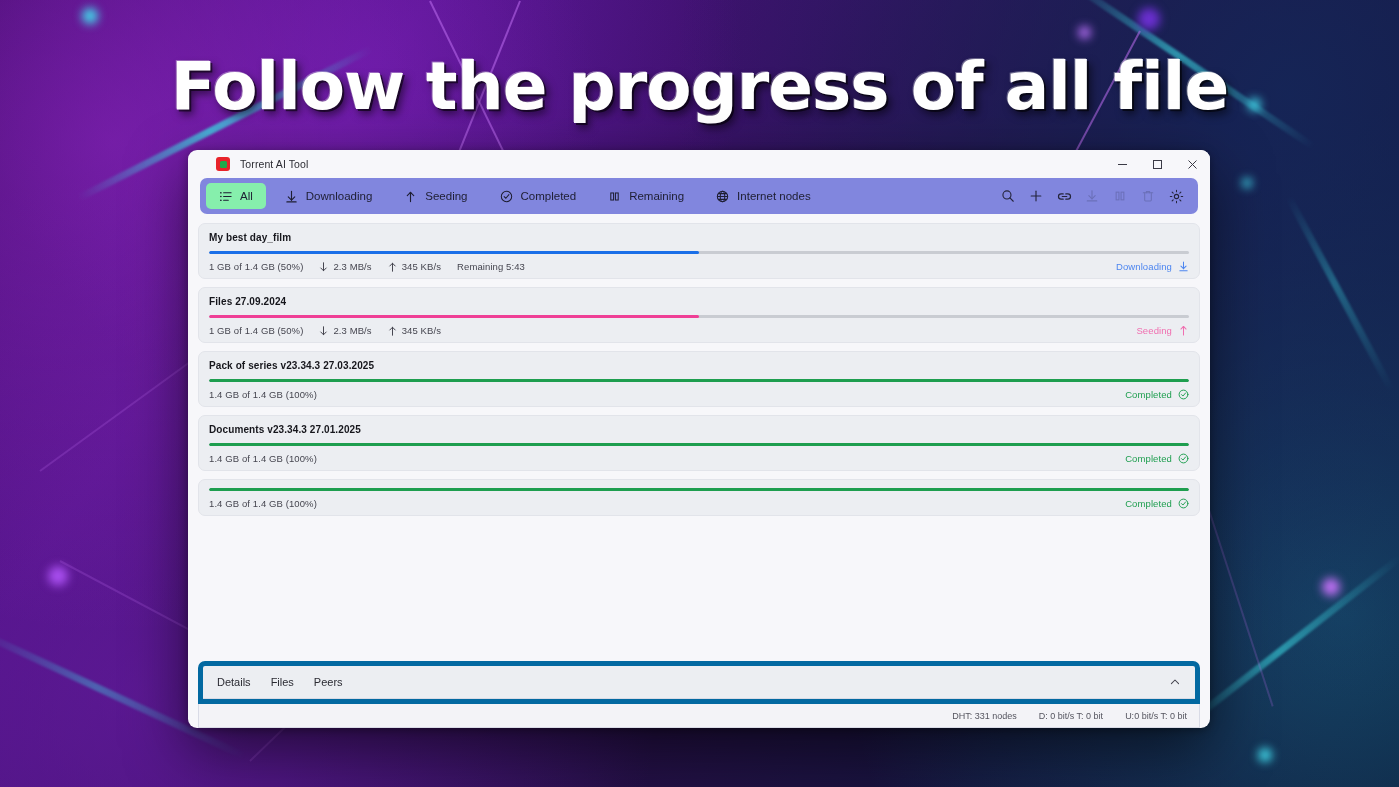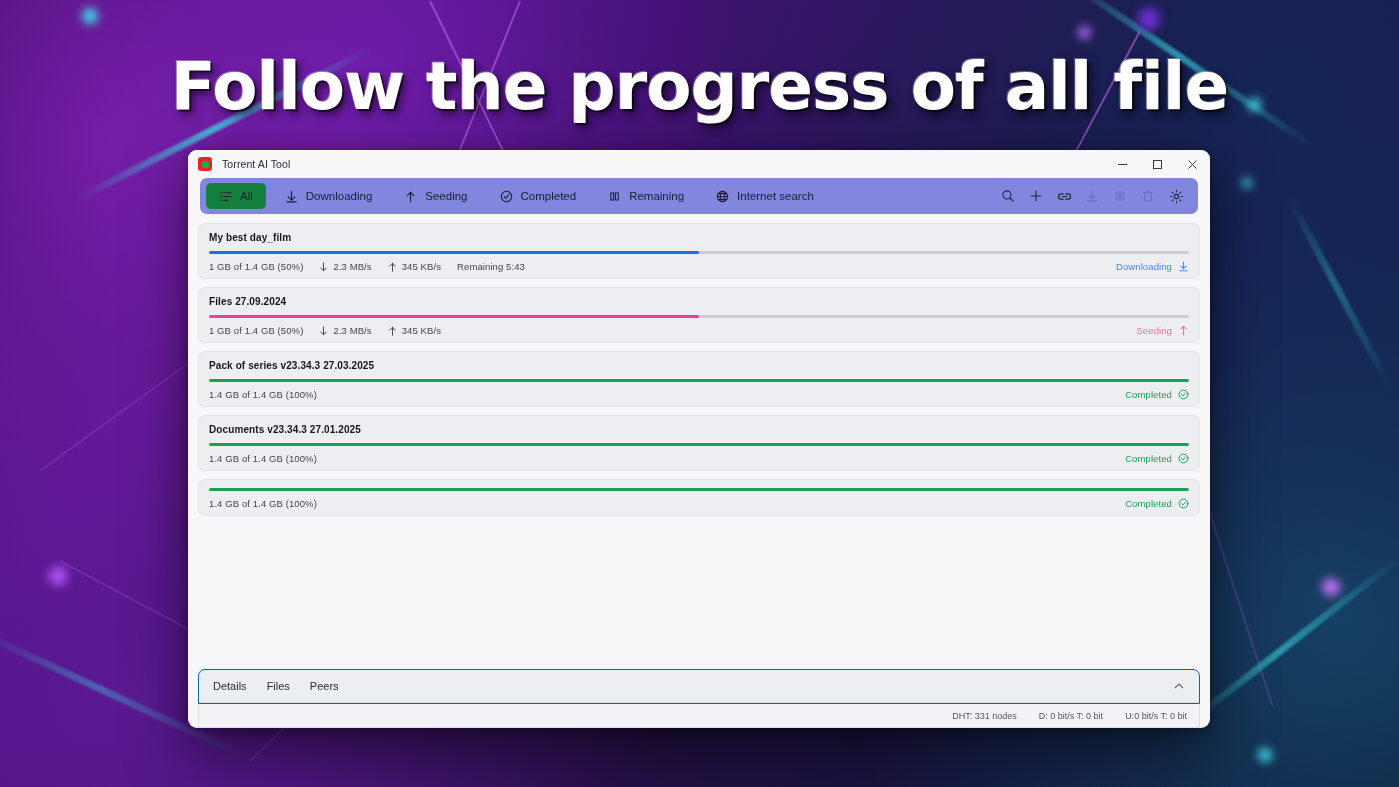--- a/index.html
+++ b/index.html
@@ -88,20 +88,21 @@
   }
 
   
   .titlebar {
     height: 28px;
     background: #f7f7fa;
     display: flex;
     align-items: center;
     padding: 0 0 0 10px;
     flex: 0 0 auto;
+    margin-left: 18px;
   }
   .app-icon {
     width: 14px; height: 14px;
     border-radius: 3px;
     background: #e8232a;
     display: flex; align-items: center; justify-content: center;
     flex: 0 0 auto;
   }
   .app-icon i {
     width: 7px; height: 7px; border-radius: 1.5px;
@@ -145,21 +146,21 @@
     gap: 8px;
     height: 26px;
     padding: 0 13px;
     border-radius: 5px;
     color: #1e1e32;
     font-size: 11.5px;
     white-space: nowrap;
     margin-right: 6px;
   }
   .tab.active {
-    background: #15803d;
+    background: #86efac;
     font-weight: 400;
   }
   .tab .ic { display: flex; align-items: center; }
   .tab .ic svg { display: block; }
   .tools {
     margin-left: auto;
     display: flex;
     align-items: center;
     gap: 4px;
   }
@@ -227,21 +228,21 @@
     font-size: 9.5px;
     white-space: nowrap;
   }
   .t-status svg { display: block; }
 
   
   .details {
     flex: 0 0 auto;
     margin: 4px 10px 0 10px;
     background: #eceef2;
-    border: 1px solid #0369a1;
+    border: 5px solid #0369a1;
     border-top-left-radius: 7px;
     border-top-right-radius: 7px;
   }
   .details-tabs {
     height: 33px;
     display: flex;
     align-items: center;
     padding: 0 14px;
     gap: 20px;
     border-bottom: 1px solid #d9dbe6;
@@ -393,21 +394,21 @@
       <div class="tab">
         <span class="ic">
           <svg width="13" height="13" viewBox="0 0 14 14" fill="none" stroke="currentColor" stroke-width="1.1">
             <circle cx="7" cy="7" r="5.6"></circle>
               <ellipse cx="7" cy="7" rx="2.4" ry="5.6"></ellipse>
               <line x1="1.4" y1="7" x2="12.6" y2="7"></line>
               <line x1="2.3" y1="3.9" x2="11.7" y2="3.9"></line>
               <line x1="2.3" y1="10.1" x2="11.7" y2="10.1"></line>
           </svg>
         </span>
-        <span>Internet search</span>
+        <span>Internet nodes</span>
       </div>
 
       <div class="tools">
         <div class="tool-btn">
           <span>
             <svg width="14" height="14" viewBox="0 0 16 16" fill="none" stroke="currentColor" stroke-width="1.3" stroke-linecap="round">
               <circle cx="6.8" cy="6.8" r="4.6"></circle>
                 <line x1="10.2" y1="10.2" x2="14" y2="14"></line>
             </svg>
           </span>

